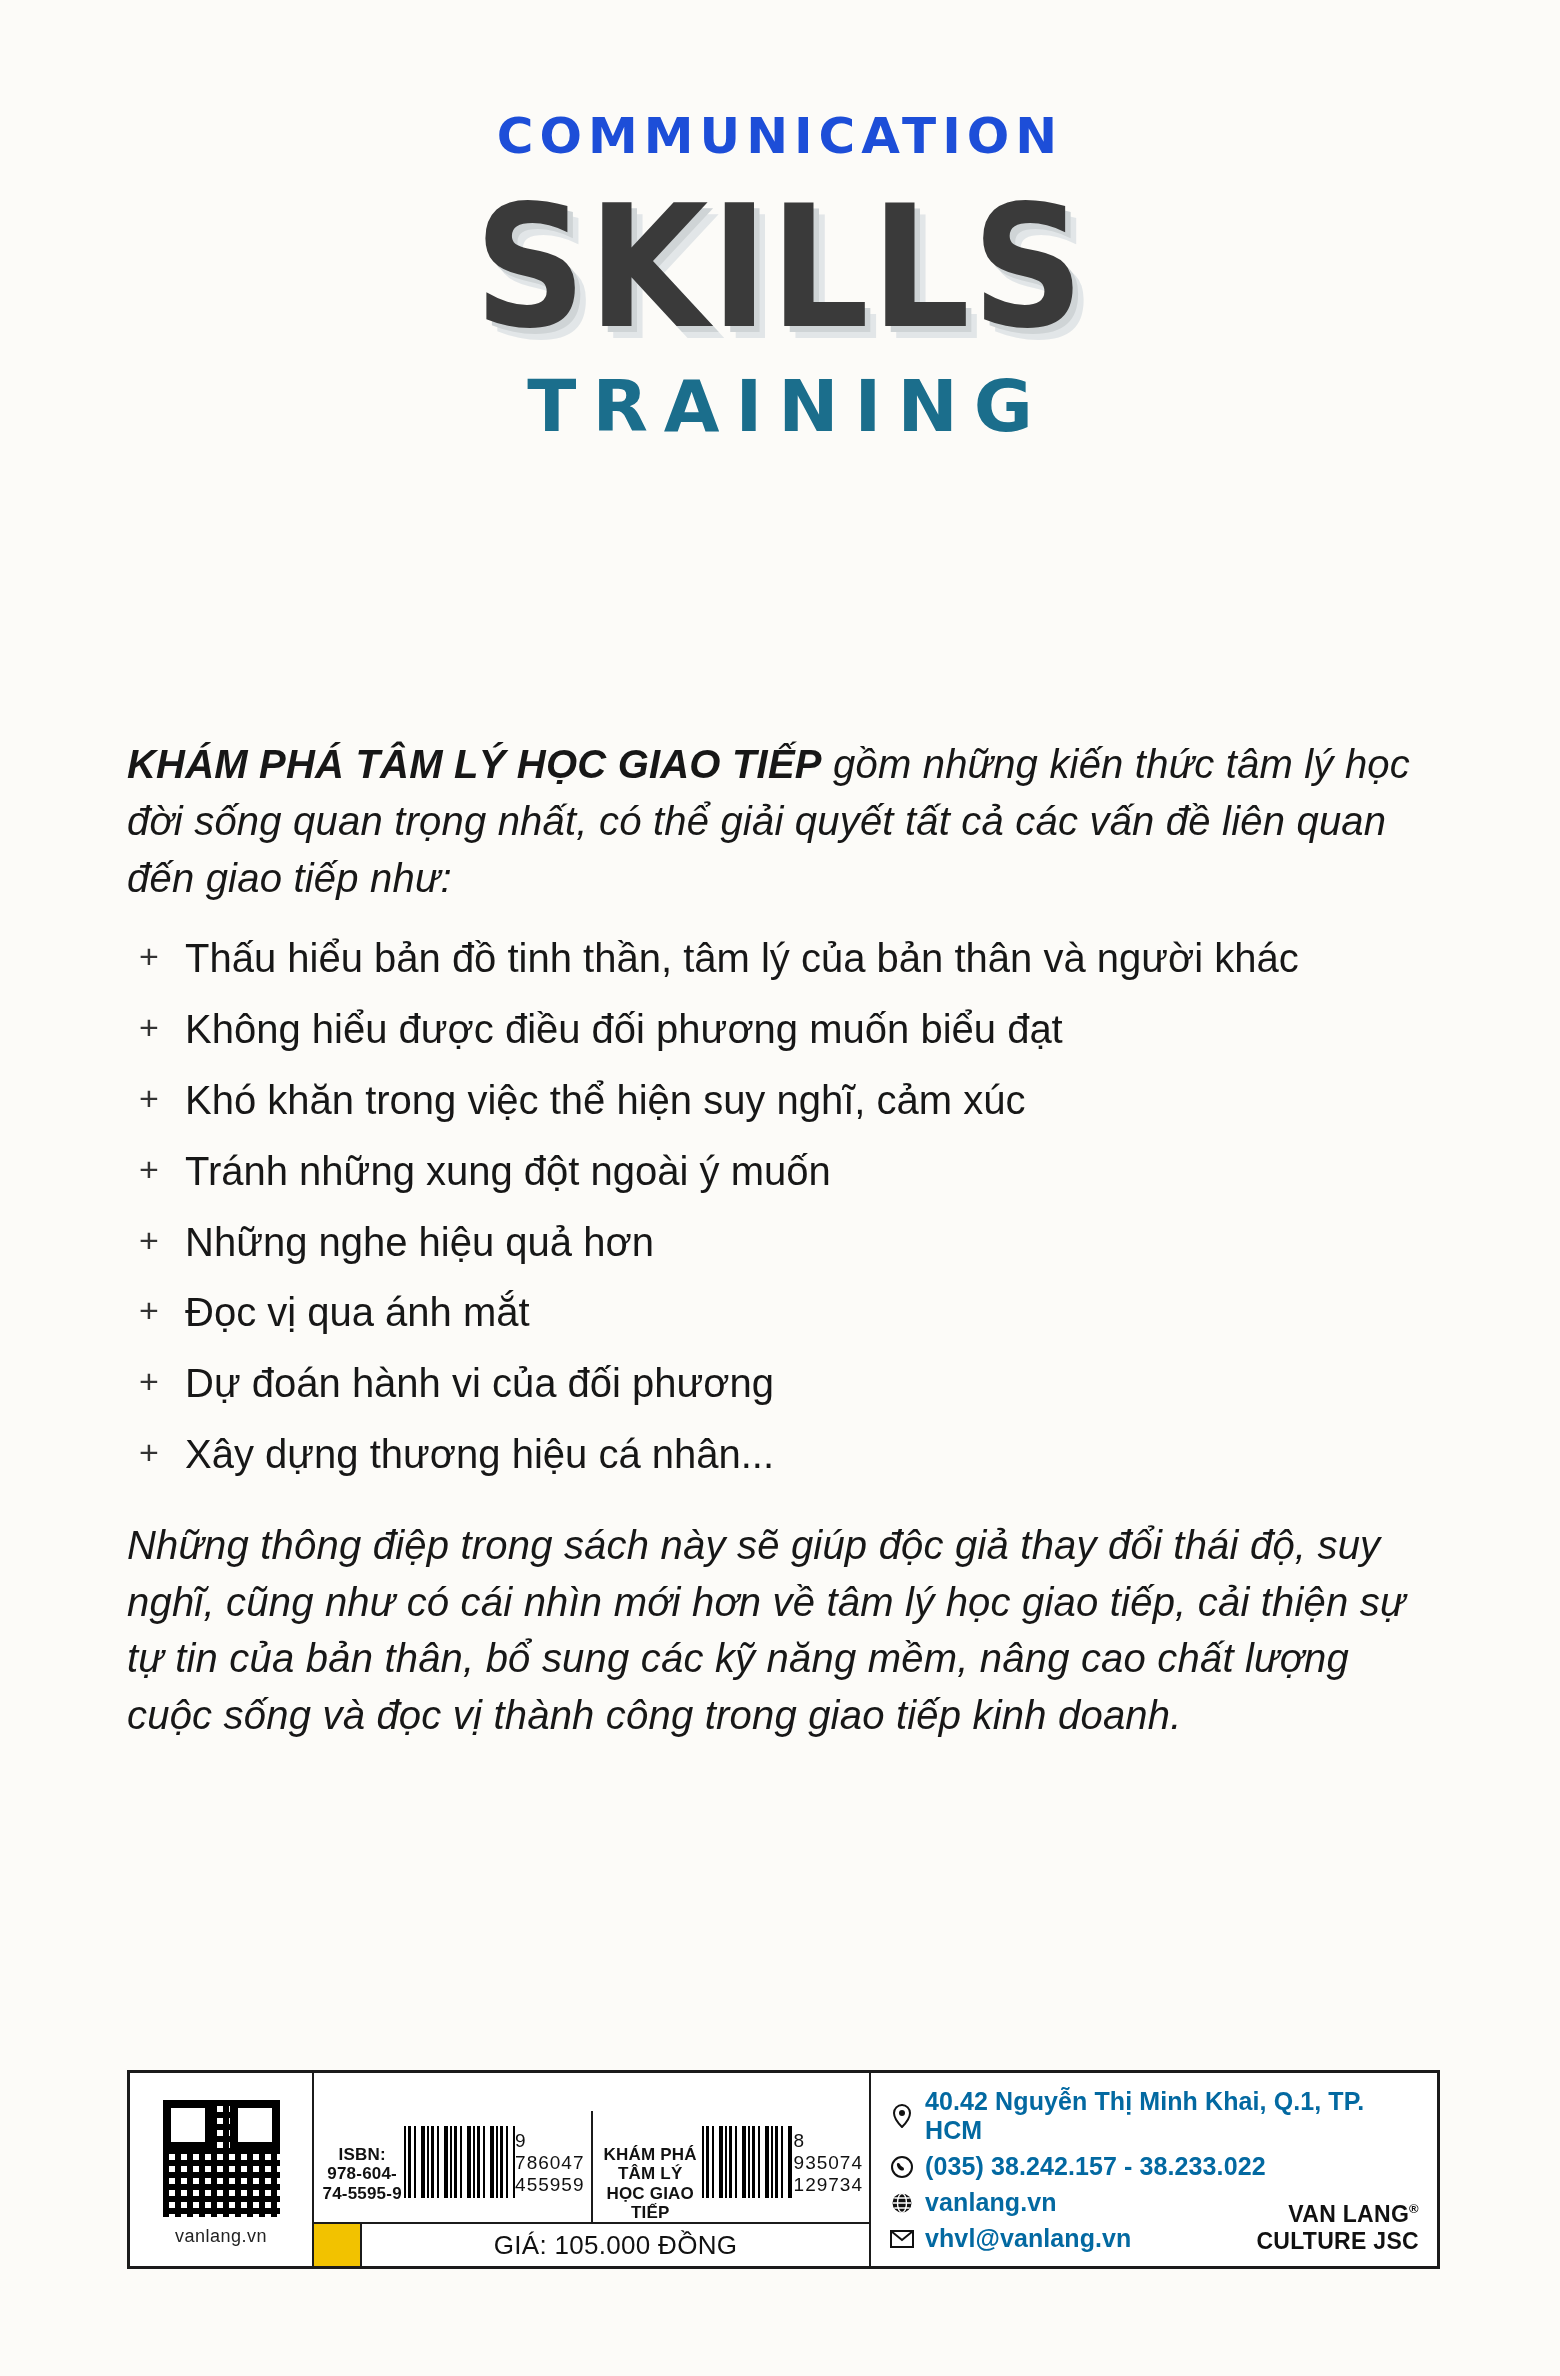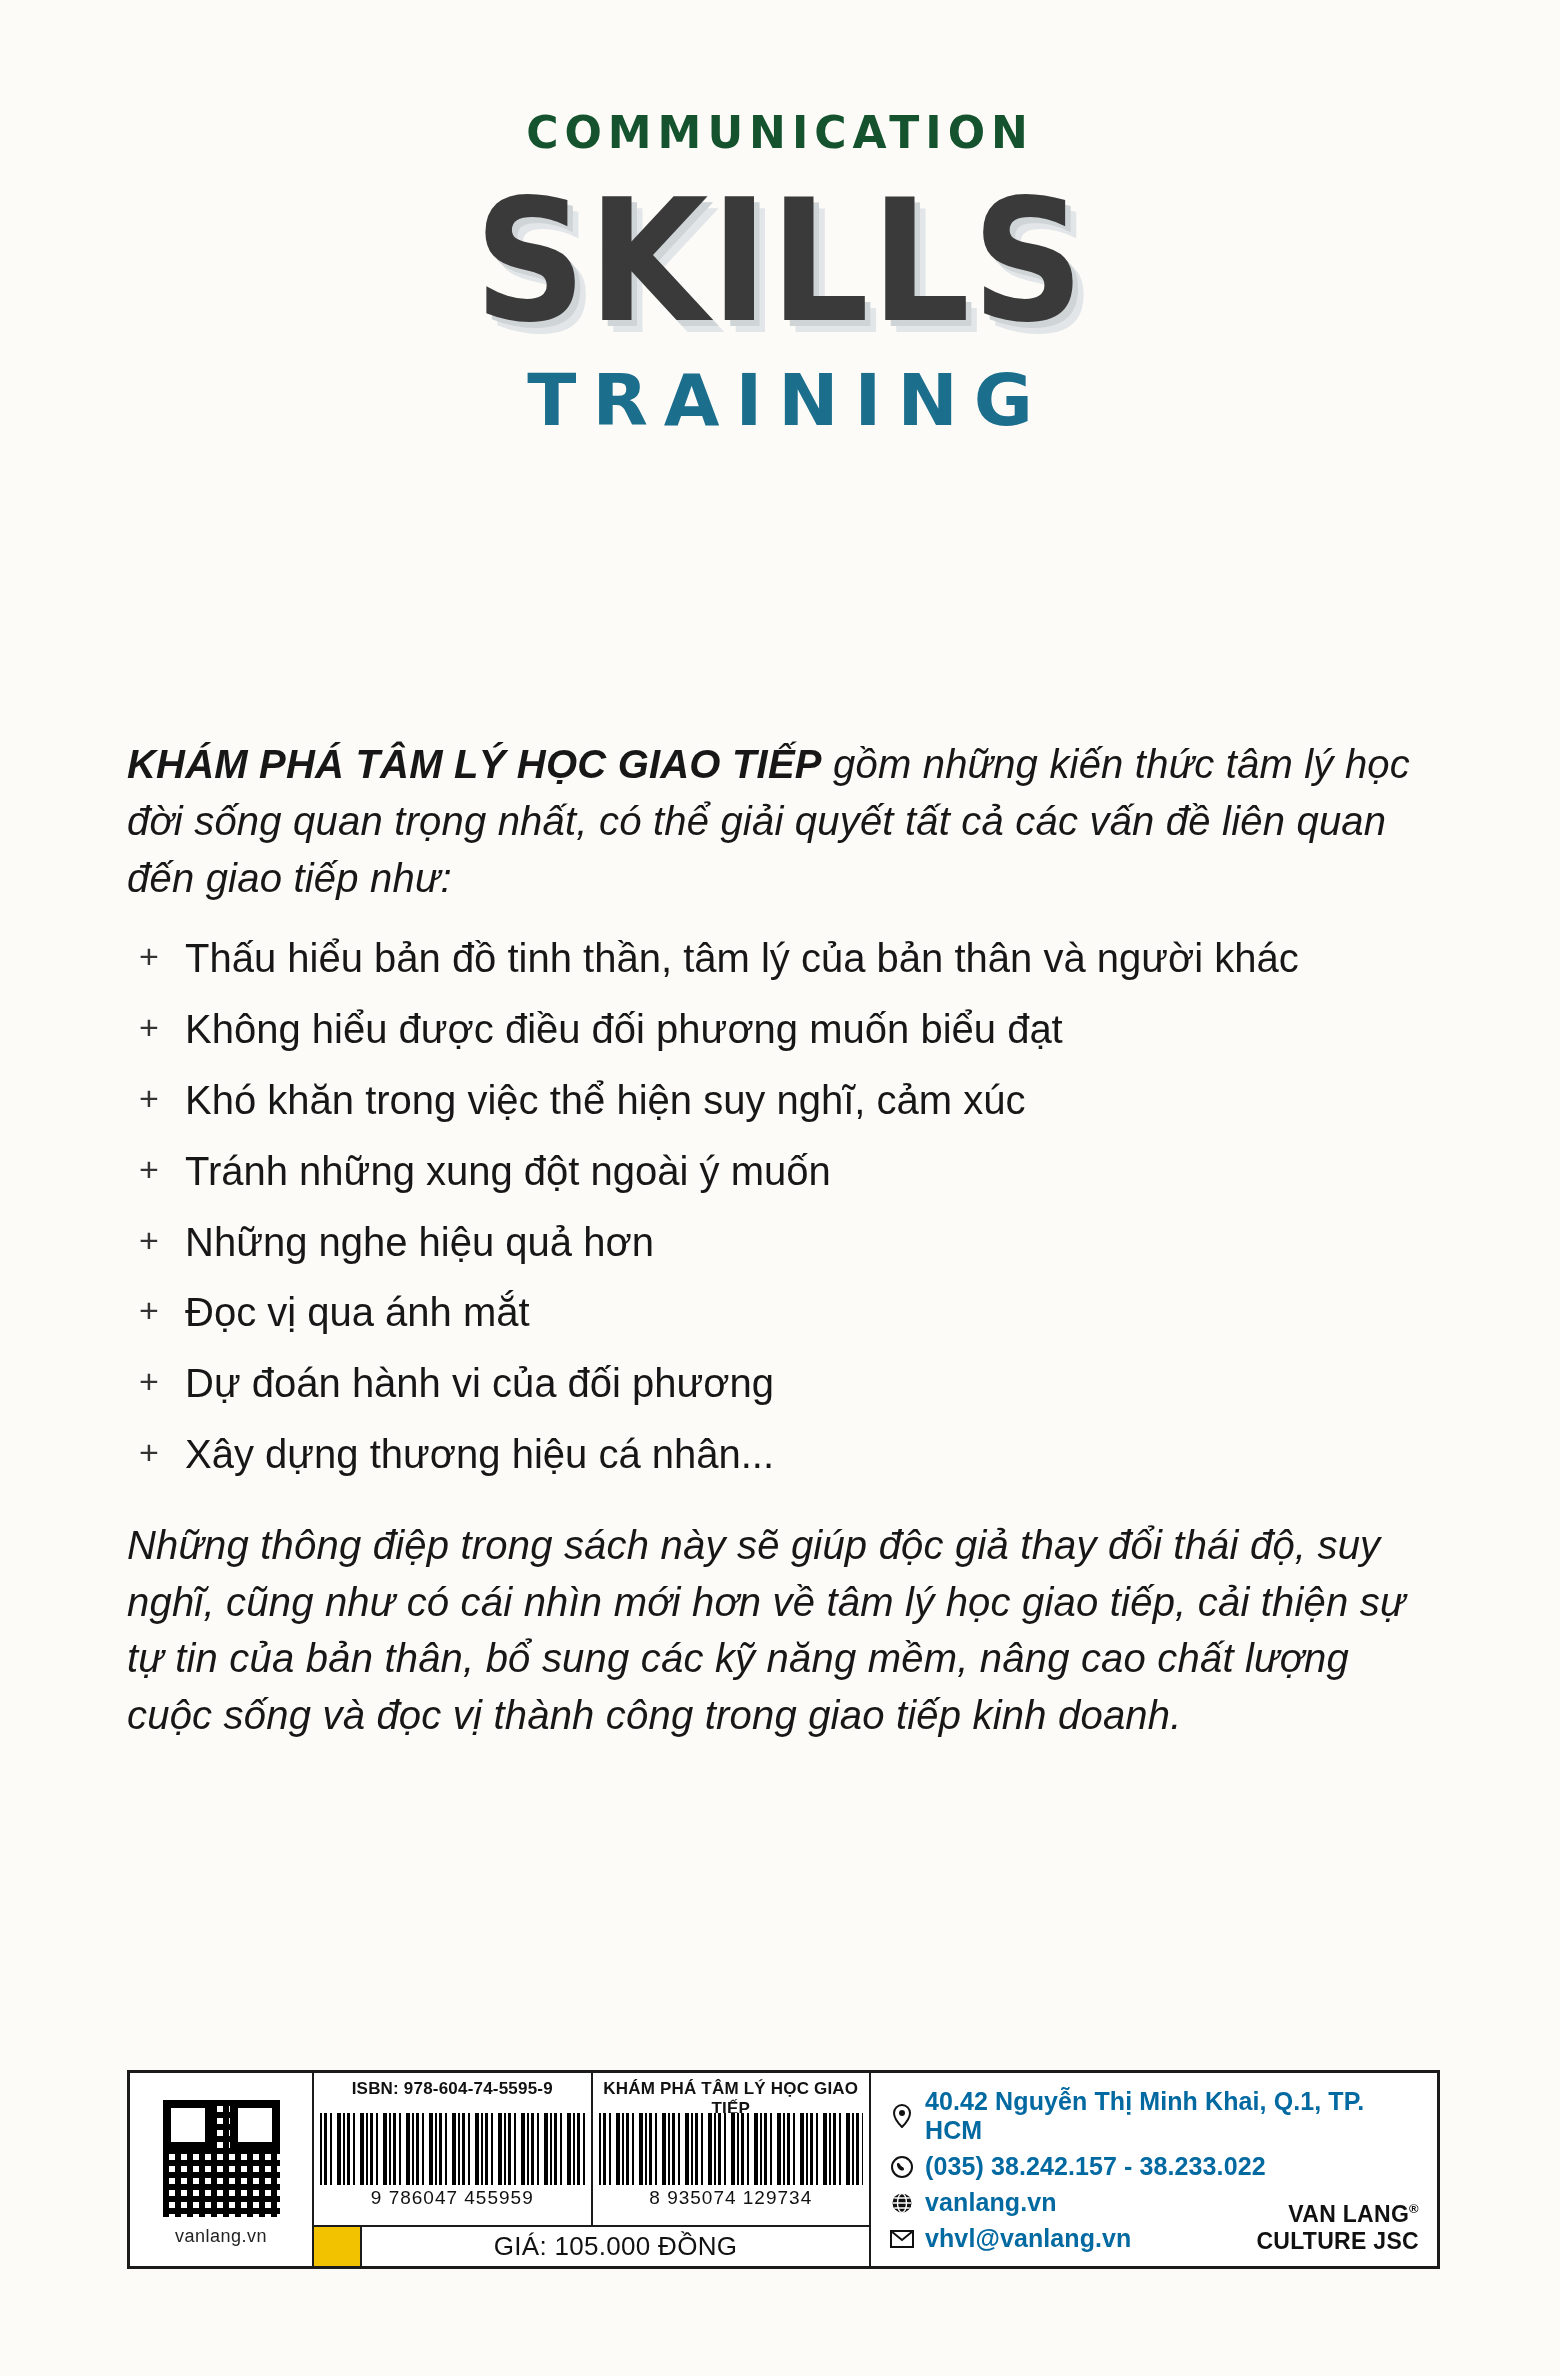--- a/index.html
+++ b/index.html
@@ -25,23 +25,23 @@
   .title-block {
     position: absolute;
     top: 111px;
     left: 0;
     right: 0;
     text-align: center;
   }
   .t-communication {
     font-family: "DejaVu Sans", sans-serif;
     font-weight: bold;
-    font-size: 44px;
+    font-size: 50px;
     letter-spacing: 6px;
-    color: #14532d;
+    color: #1d4ed8;
     line-height: 1;
   }
   .t-skills {
     margin-top: 18px;
     font-family: "DejaVu Sans", sans-serif;
     font-weight: bold;
     font-size: 169px;
     letter-spacing: 2px;
     line-height: 1.05;
     color: #3a3a3a;
@@ -159,25 +159,26 @@
     flex-direction: column;
     box-sizing: border-box;
   }
   .bc-row {
     display: flex;
     flex: 1;
   }
   .bc-cell {
     flex: 1;
     display: flex;
-    flex-direction: column;
+    flex-direction: row;
     align-items: center;
     justify-content: flex-start;
     padding: 6px 6px 16px 6px;
     box-sizing: border-box;
+    margin-top: 38px;
   }
   .bc-cell + .bc-cell {
     border-left: 2px solid #1b1b1b;
   }
   .bc-caption {
     font-size: 17px;
     font-weight: bold;
     letter-spacing: 0.2px;
     color: #111;
     text-align: center;

